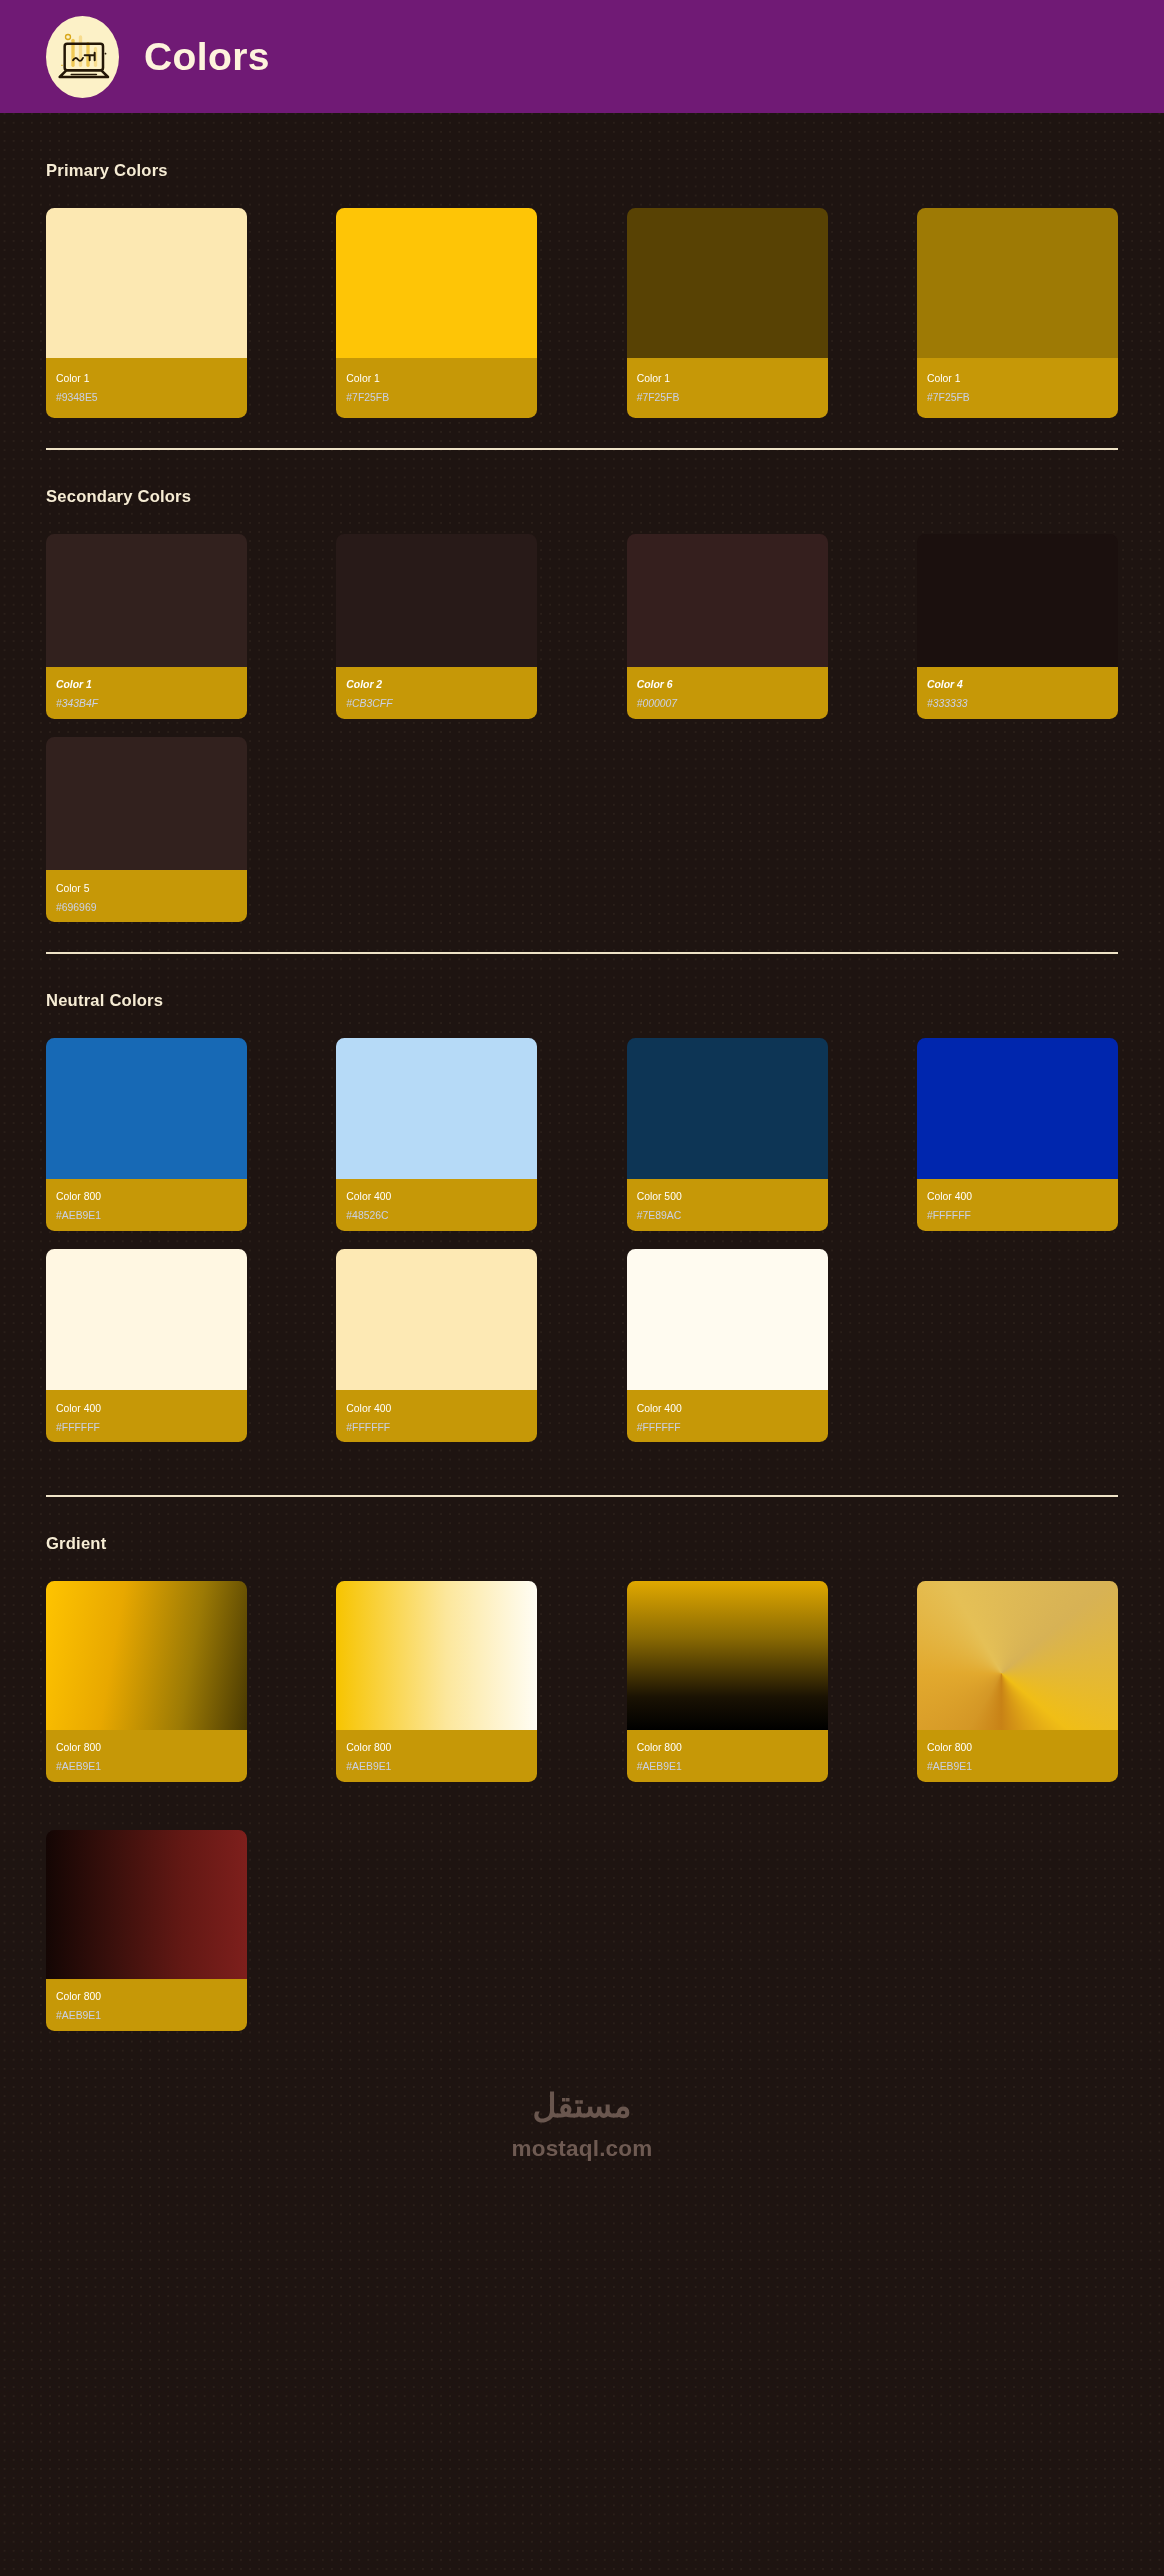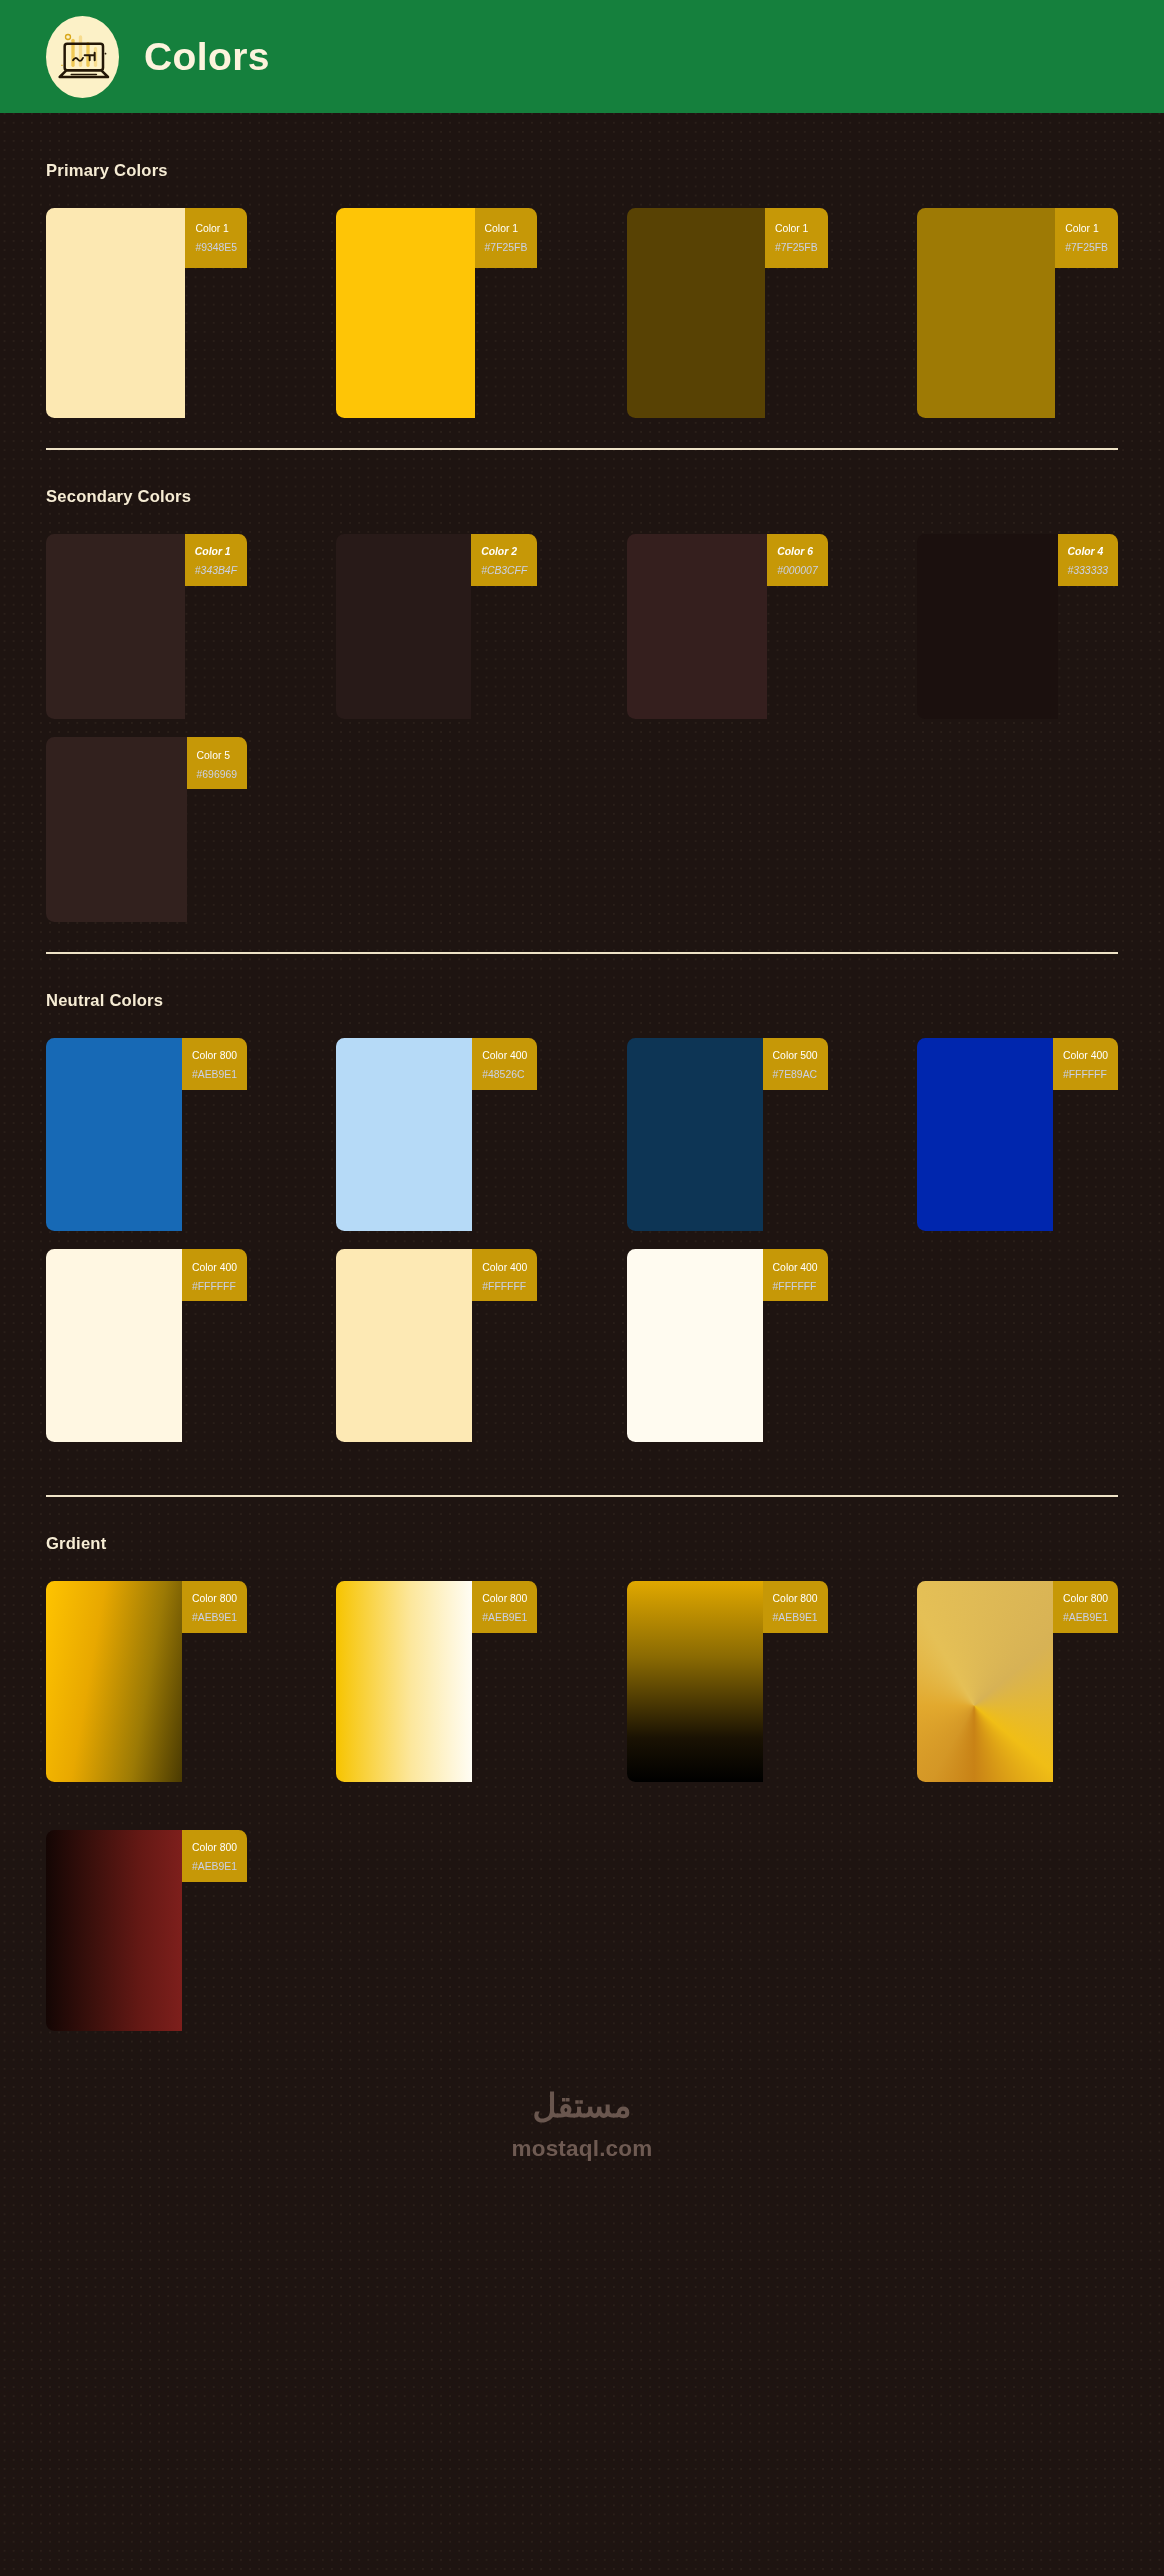--- a/index.html
+++ b/index.html
@@ -17,21 +17,21 @@
     background-color: #1e1411;
     background-image: radial-gradient(rgba(255, 225, 170, 0.055) 0.8px, transparent 0.8px);
     background-size: 9.1px 9.1px;
     overflow: hidden;
   }
 
   
   .header {
     height: 113px;
     width: 100%;
-    background: #15803d;
+    background: #701a75;
     display: flex;
     align-items: center;
     padding-left: 46px;
     gap: 25px;
     position: relative;
   }
 
   .logo-badge {
     width: 73px;
     height: 82px;
@@ -77,20 +77,21 @@
     width: 100%;
     margin: 30px 0 0 0;
   }
 
   .swatch {
     width: 201px;
     height: 210px;
     border-radius: 8.3px;
     overflow: hidden;
     display: flex;
+    flex-direction: column;
     margin-right: 0;
     flex: none;
   }
 
   .swatch-top {
     flex: 1 1 auto;
   }
 
   .swatch-caption {
     background: #c69807;

